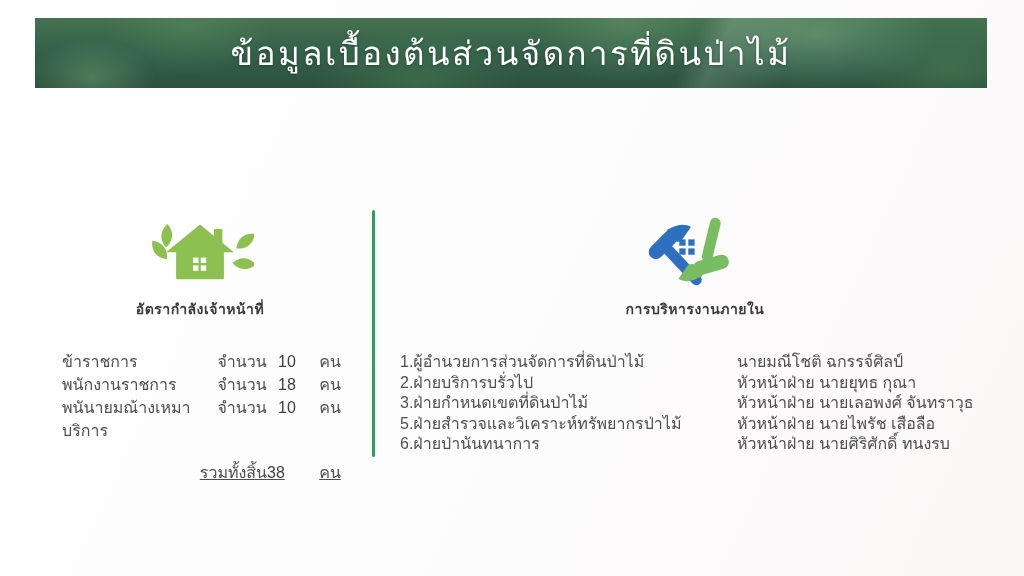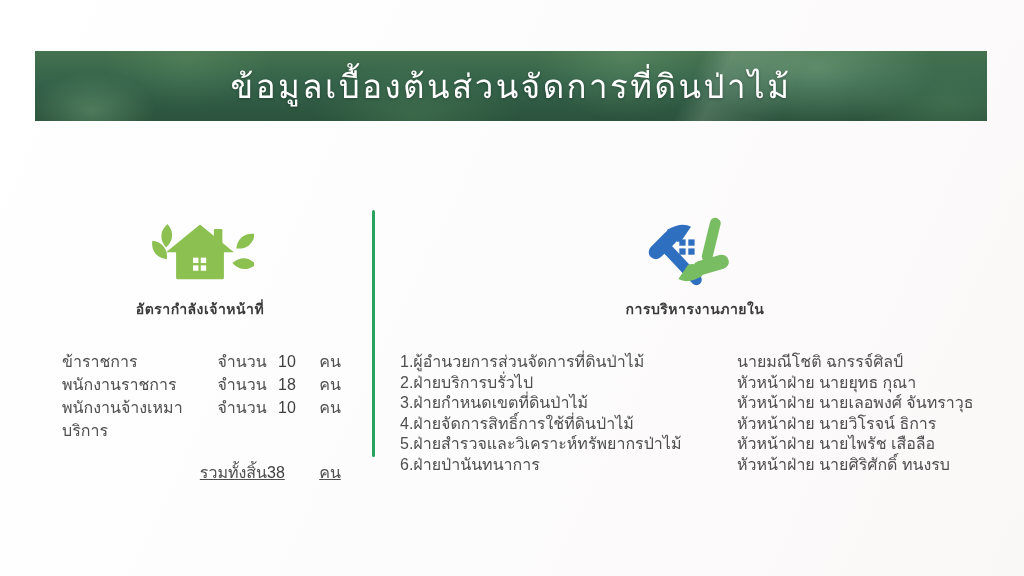--- a/index.html
+++ b/index.html
@@ -24,21 +24,20 @@
     display:flex;align-items:center;justify-content:center;
     background:
       radial-gradient(90px 55px at 6% 85%, rgba(140,190,140,.35), transparent 70%),
       radial-gradient(120px 70px at 16% 12%, rgba(105,155,105,.32), transparent 70%),
       radial-gradient(150px 80px at 40% 95%, rgba(95,150,100,.30), transparent 70%),
       radial-gradient(130px 90px at 62% 8%, rgba(125,175,125,.30), transparent 70%),
       linear-gradient(115deg, transparent 68%, rgba(200,220,200,.20) 71%, transparent 79%),
       radial-gradient(170px 80px at 82% 25%, rgba(150,195,155,.38), transparent 70%),
       radial-gradient(140px 70px at 96% 75%, rgba(90,140,95,.38), transparent 70%),
       linear-gradient(180deg,#45724f 0%,var(--banner-green) 45%,#2b523c 100%);
-    margin-top: 33px;
   }
   .banner-title{
     color:var(--title-text);font-size:33px;font-weight:400;letter-spacing:2.5px;
     text-shadow:0 1px 3px rgba(0,0,0,.30);white-space:nowrap;
   }
   
   .divider{
     position:absolute;left:372px;top:210px;width:3px;height:247px;
     background:var(--divider-green);border-radius:2px;
   }
@@ -121,21 +120,21 @@
       <span class="c-val">10</span>
       <span class="c-unit">คน</span>
     </div>
     <div class="staff-row">
       <span class="c-label">พนักงานราชการ</span>
       <span class="c-qty">จำนวน</span>
       <span class="c-val">18</span>
       <span class="c-unit">คน</span>
     </div>
     <div class="staff-row">
-      <span class="c-label">พนักงานจ้างเหมาบริการ</span>
+      <span class="c-label">พนันายมณ้างเหมาบริการ</span>
       <span class="c-qty">จำนวน</span>
       <span class="c-val">10</span>
       <span class="c-unit">คน</span>
     </div>
     <div class="staff-total">
       <span class="t-label">รวมทั้งสิ้น</span>
       <span class="t-val">38</span>
       <span class="t-unit">คน</span>
     </div>
   </div>
@@ -173,24 +172,20 @@
     </div>
     <div class="admin-row">
       <span class="a-left"><span>2.</span><span>ฝ่ายบริการบรั่วไป</span></span>
       <span class="a-person">หัวหน้าฝ่าย นายยุทธ กุณา</span>
     </div>
     <div class="admin-row">
       <span class="a-left"><span>3.</span><span>ฝ่ายกำหนดเขตที่ดินป่าไม้</span></span>
       <span class="a-person">หัวหน้าฝ่าย นายเลอพงศ์ จันทราวุธ</span>
     </div>
     <div class="admin-row">
-      <span class="a-left"><span>4.</span><span>ฝ่ายจัดการสิทธิ์การใช้ที่ดินป่าไม้</span></span>
-      <span class="a-person">หัวหน้าฝ่าย นายวิโรจน์ ธิการ</span>
-    </div>
-    <div class="admin-row">
       <span class="a-left"><span>5.</span><span>ฝ่ายสำรวจและวิเคราะห์ทรัพยากรป่าไม้</span></span>
       <span class="a-person">หัวหน้าฝ่าย นายไพรัช เสือลือ</span>
     </div>
     <div class="admin-row">
       <span class="a-left"><span>6.</span><span>ฝ่ายป่านันทนาการ</span></span>
       <span class="a-person">หัวหน้าฝ่าย นายศิริศักดิ์ ทนงรบ</span>
     </div>
   </div>
 
 </div>

